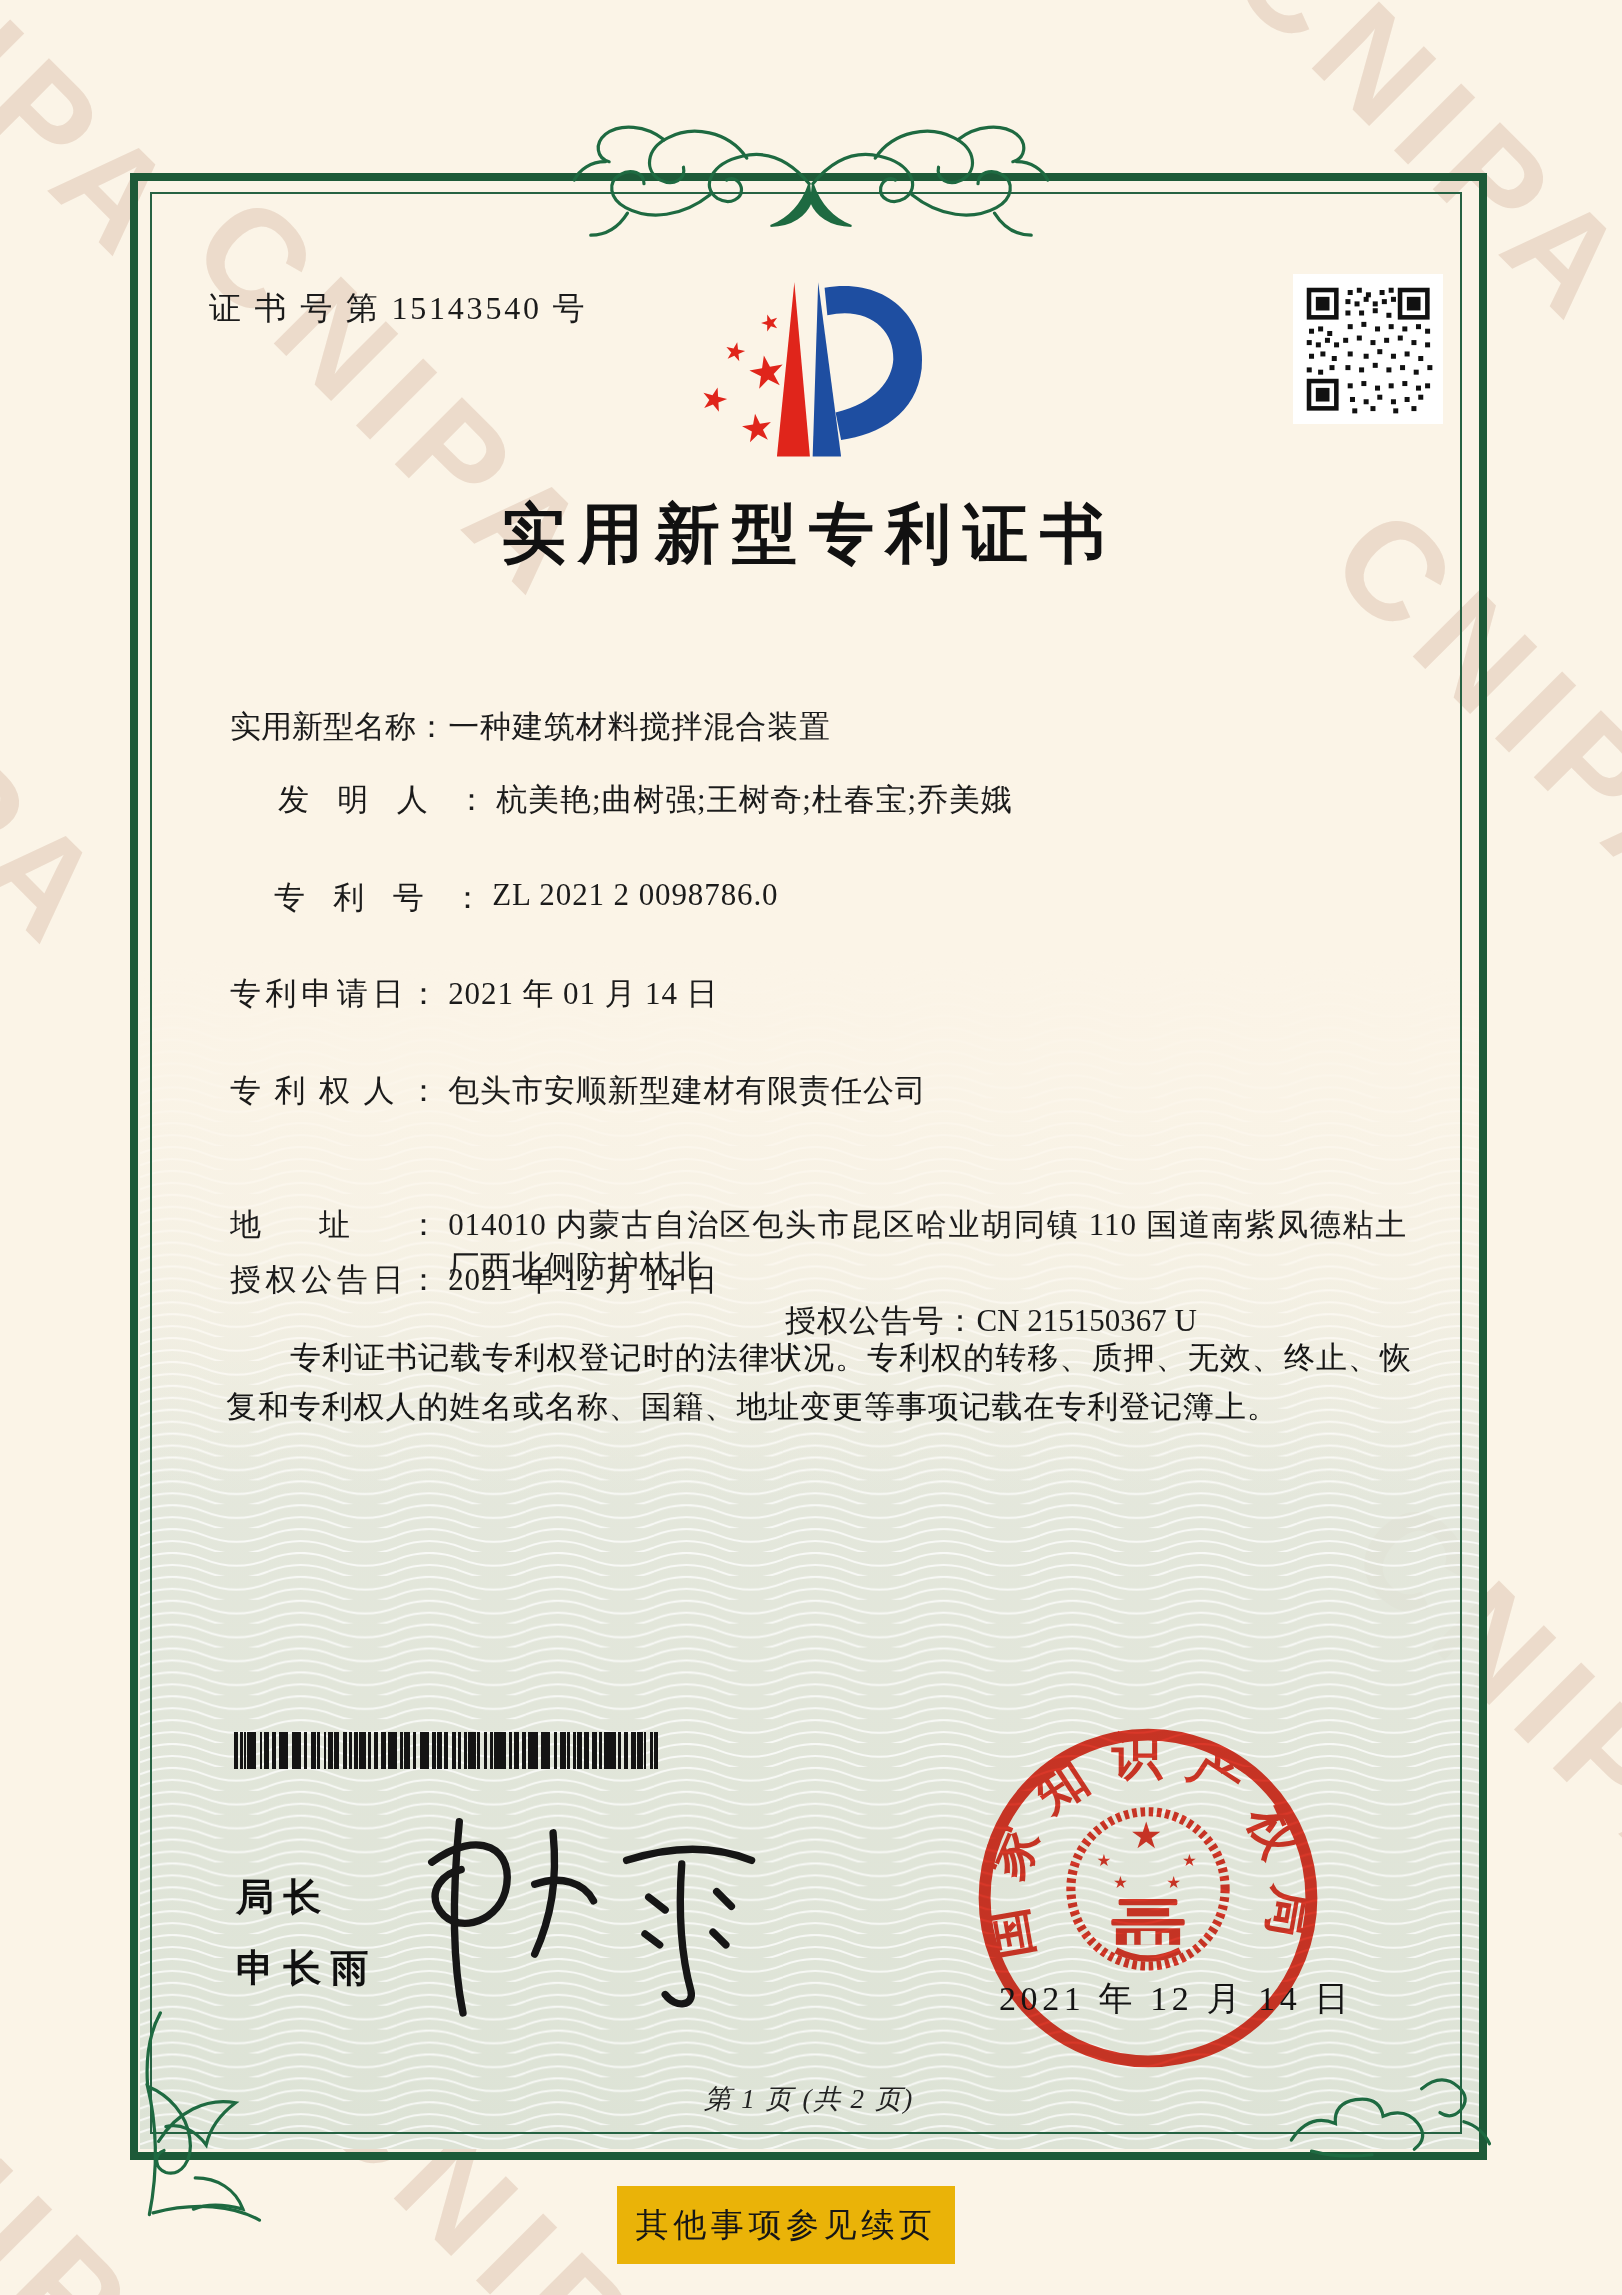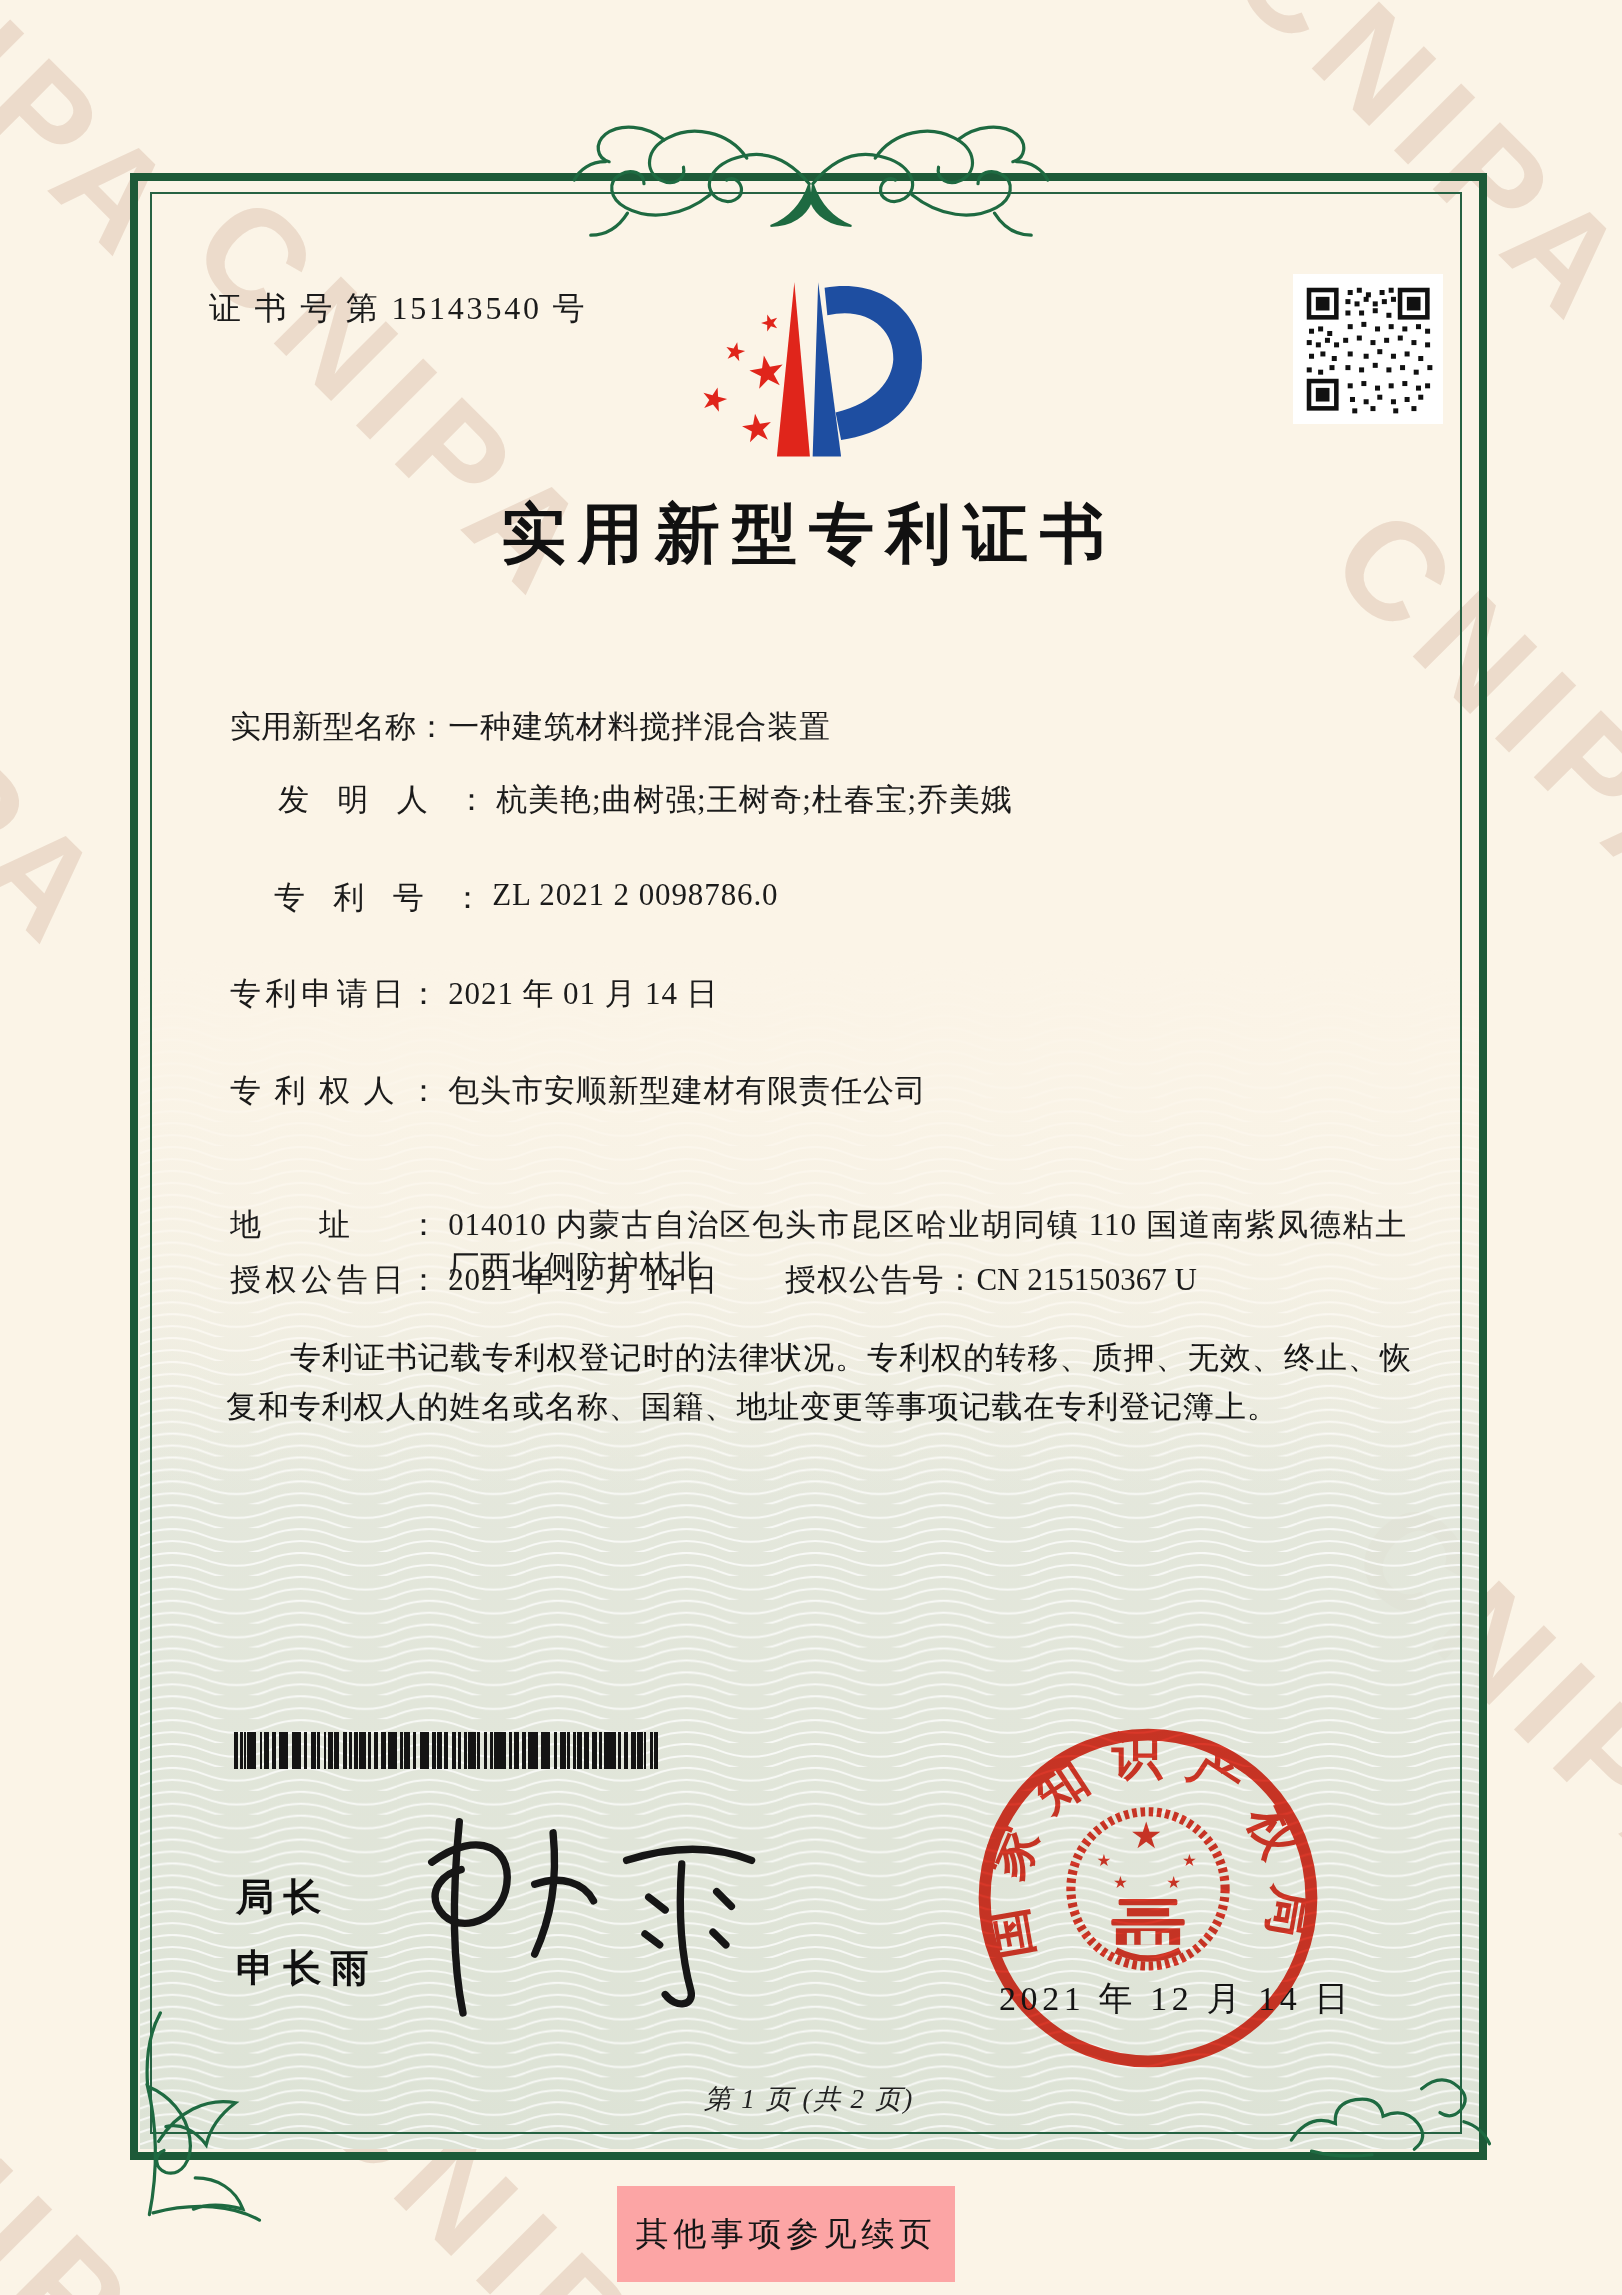--- a/index.html
+++ b/index.html
@@ -32,21 +32,21 @@
   .qr{position:absolute;left:1293px;top:274px;background:#fff;padding:9.2px;}
 
   .title{position:absolute;left:134px;top:490px;width:1350px;text-align:center;
       font-size:65px;font-weight:bold;color:#111;letter-spacing:12px;}
 
   .row{position:absolute;left:230px;font-size:31px;color:#1b1b1b;white-space:nowrap;}
   .row .lab{display:inline-block;width:209px;text-align:justify;text-align-last:justify;vertical-align:top;}
   .row .val{display:inline-block;margin-left:9.2px;letter-spacing:0.9px;}
   .addr-row{white-space:normal;width:1194px;}
   .addr-row .val{width:959px;text-align:justify;line-height:42px;vertical-align:top;}
-  .grant2{position:absolute;left:785px;font-size:31px;color:#1b1b1b;white-space:nowrap;}
+  .grant2{position:absolute;left:785px;font-size:31px;color:#1b1b1b;white-space:nowrap;margin-top:41px;}
   .grant2 .lab2{letter-spacing:0.9px;}
 
   .body-text{position:absolute;left:226px;top:1333px;width:1186px;font-size:31px;
       line-height:49px;color:#151515;text-align:justify;}
   .body-text p{margin:0;text-indent:64px;letter-spacing:0.9px;}
 
   .barcode{position:absolute;left:234px;top:1732px;width:424px;height:37px;
       background:
         repeating-linear-gradient(90deg,#141414 0 2.8px,transparent 2.8px 6.4px),
         repeating-linear-gradient(90deg,#141414 0 1.8px,transparent 1.8px 10px),
@@ -59,21 +59,21 @@
 
   .signature{position:absolute;left:395px;top:1796px;}
 
   .seal{position:absolute;left:969px;top:1719px;mix-blend-mode:multiply;}
   .seal-date{position:absolute;left:999px;top:1976px;font-size:34px;color:#141414;
       letter-spacing:4.6px;white-space:nowrap;}
 
   .page-info{position:absolute;left:134px;top:2081px;width:1350px;text-align:center;
       font-size:27px;color:#222;letter-spacing:1.8px;font-style:italic;}
 
-  .note-box{position:absolute;left:617px;top:2186px;width:338px;height:96px;background:#fca5a5;
+  .note-box{position:absolute;left:617px;top:2186px;width:338px;height:78px;background:#eab308;
       display:flex;align-items:center;justify-content:center;}
   .note-box .note{font-size:33px;color:#161616;letter-spacing:4.6px;}
 </style>
 </head>
 <body>
 
 <div class="page">
 
   <span class="wm" style="left:-138px;top:-174px;">CNIPA</span>
   <span class="wm" style="left:1313px;top:-110px;">CNIPA</span>

